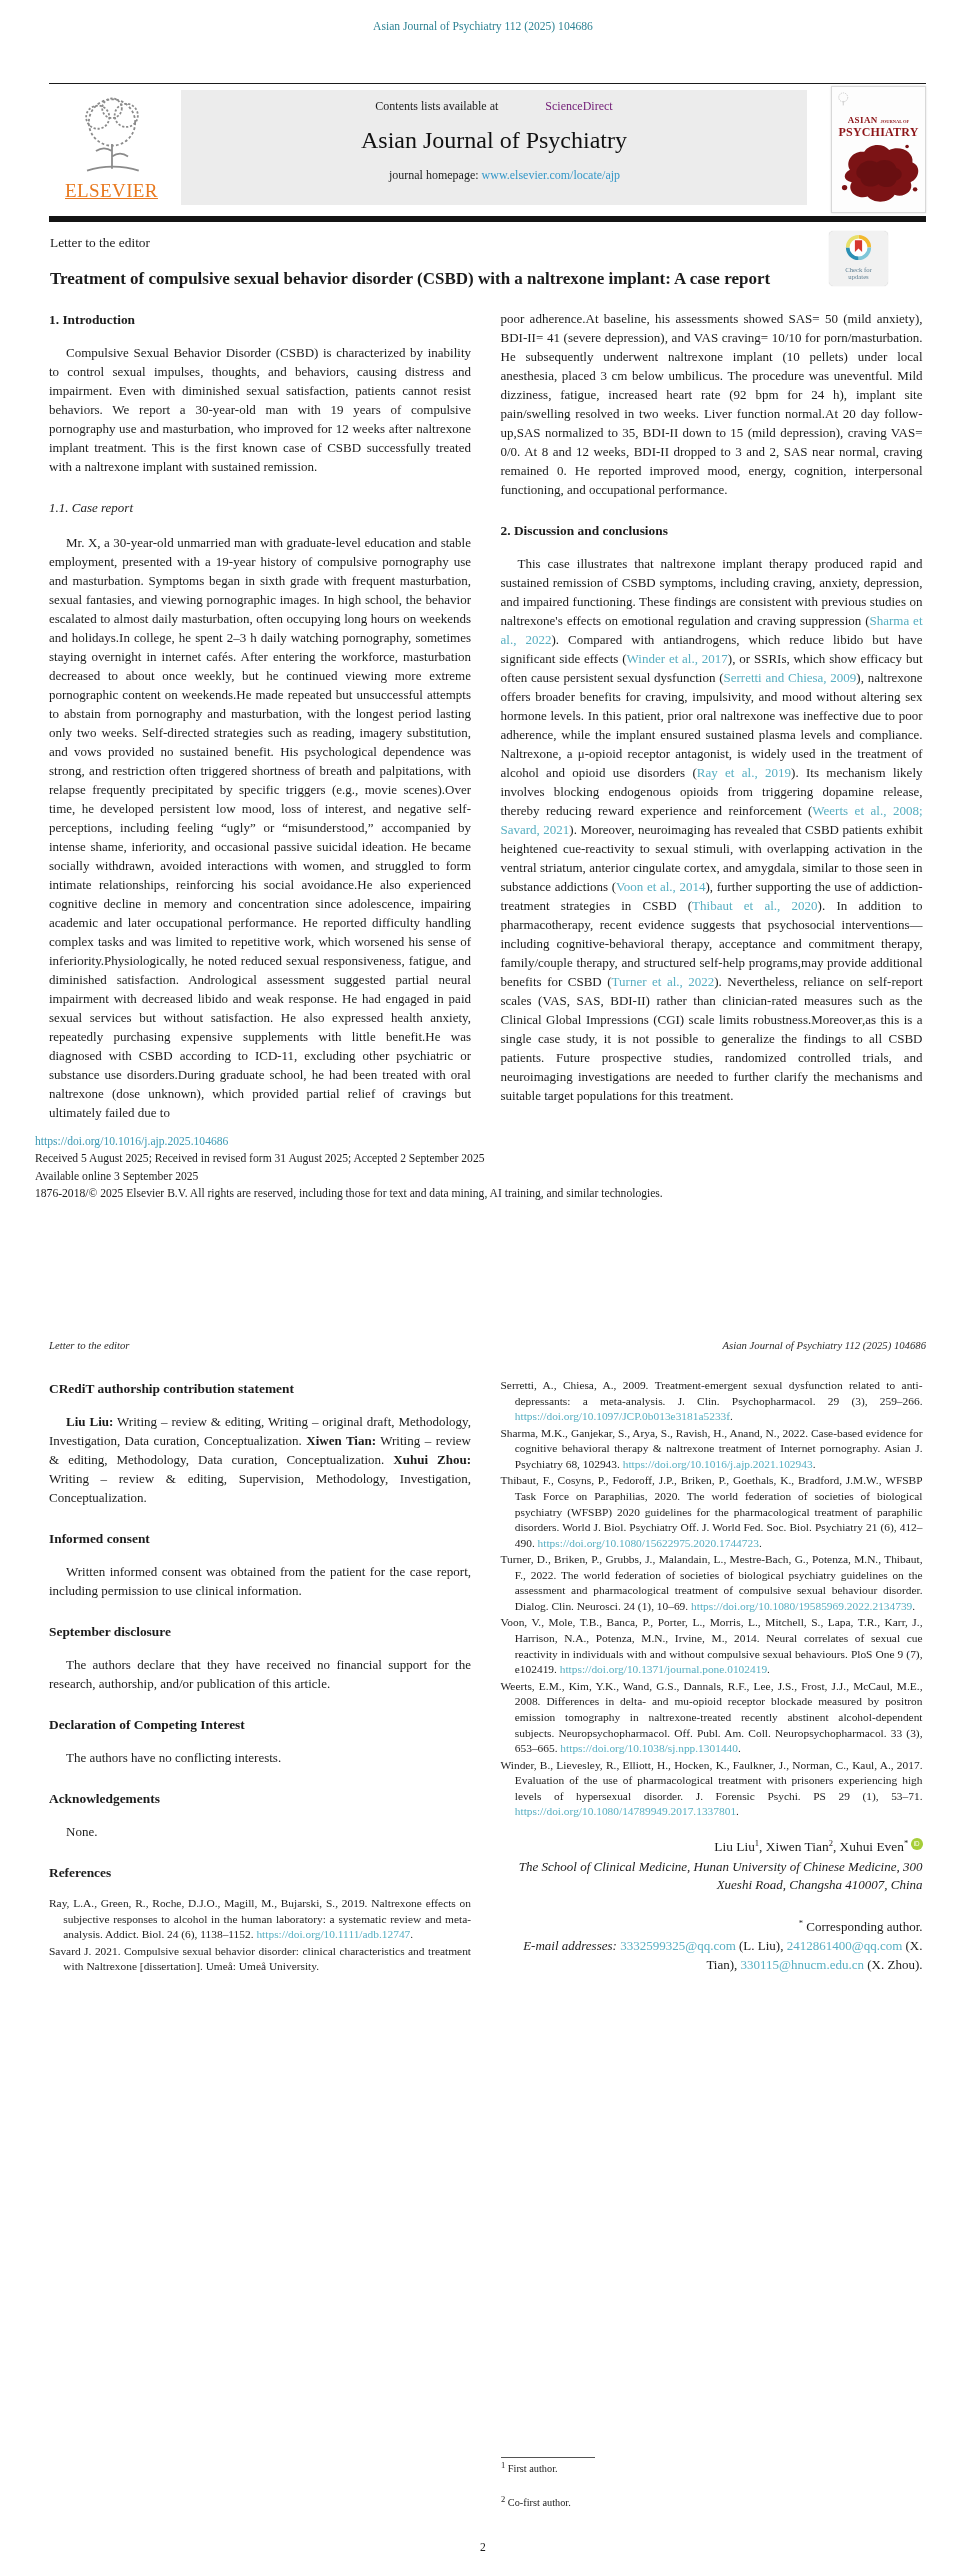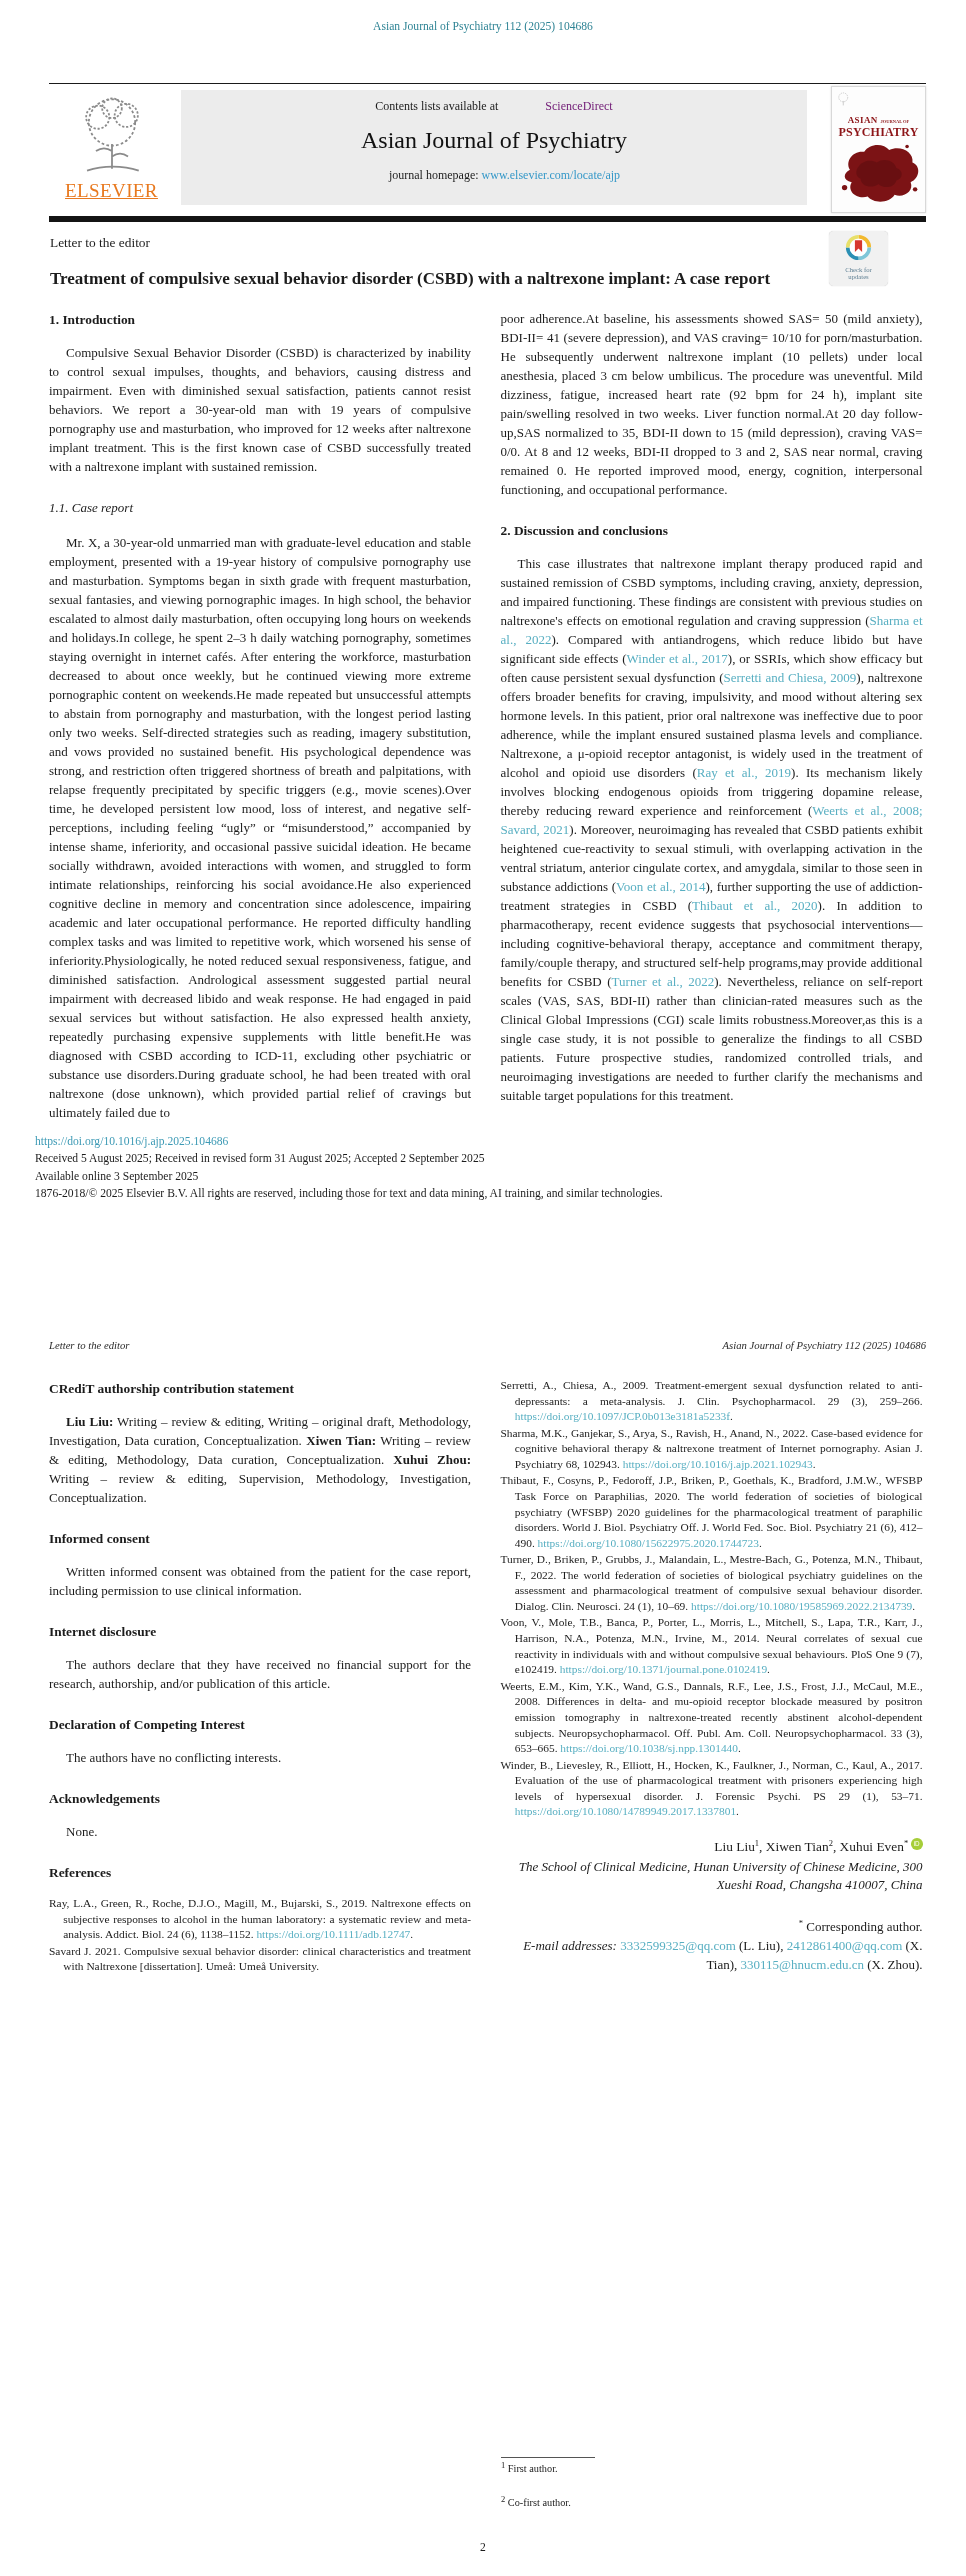--- a/index.html
+++ b/index.html
@@ -167,21 +167,21 @@
     <span>Letter to the editor</span>
     <span>Asian Journal of Psychiatry 112 (2025) 104686</span>
   </div>
 
   <div class="abs cols page2-cols">
     <div class="col">
       <h2 class="first">CRediT authorship contribution statement</h2>
       <p class="indent"><span class="seg-bold">Liu Liu:</span><span> Writing – review &amp; editing, Writing – original draft, Methodology, Investigation, Data curation, Conceptualization. </span><span class="seg-bold">Xiwen Tian:</span><span> Writing – review &amp; editing, Methodology, Data curation, Conceptualization. </span><span class="seg-bold">Xuhui Zhou:</span><span> Writing – review &amp; editing, Supervision, Methodology, Investigation, Conceptualization.</span></p>
       <h2>Informed consent</h2>
       <p class="indent">Written informed consent was obtained from the patient for the case report, including permission to use clinical information.</p>
-      <h2>Internet disclosure</h2>
+      <h2>September disclosure</h2>
       <p class="indent">The authors declare that they have received no financial support for the research, authorship, and/or publication of this article.</p>
       <h2>Declaration of Competing Interest</h2>
       <p class="indent">The authors have no conflicting interests.</p>
       <h2>Acknowledgements</h2>
       <p class="indent">None.</p>
       <h2>References</h2>
       <div class="ref refs-gap"><span>Ray, L.A., Green, R., Roche, D.J.O., Magill, M., Bujarski, S., 2019. Naltrexone effects on subjective responses to alcohol in the human laboratory: a systematic review and meta-analysis. Addict. Biol. 24 (6), 1138–1152. </span><span class="seg-link">https://doi.org/10.1111/adb.12747</span><span>.</span></div>
       <div class="ref"><span>Savard J. 2021. Compulsive sexual behavior disorder: clinical characteristics and treatment with Naltrexone [dissertation]. Umeå: Umeå University.</span></div>
     </div>
 

